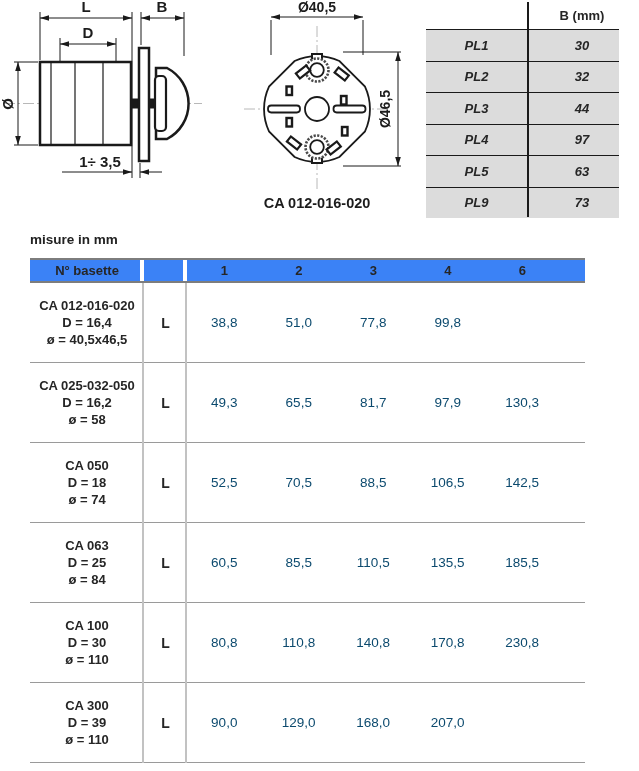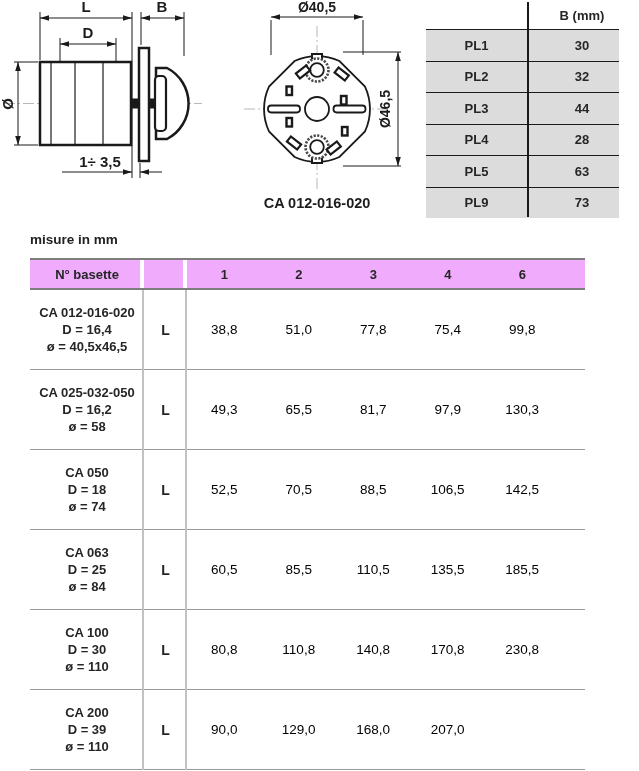--- a/index.html
+++ b/index.html
@@ -11,42 +11,42 @@
   .drawing { position:absolute; }
   svg text { fill:#1c1c1c; }
   .dim-label { font-size:15px; font-weight:600; }
   .dim-label-sm { font-size:14px; font-weight:600; }
   .caption-text { font-size:14.5px; font-weight:700; }
 
   
   .pl-table { position:absolute; left:426px; top:2px; width:193px; height:216px;text-align:right; }
   .pl-vline { position:absolute; left:101px; top:0; bottom:0; width:1.5px; background:#1a1a1a; }
   .pl-header { display:grid; grid-template-columns:101px 110px; height:27px; background:#fff; }
-  .pl-row { display:grid; grid-template-columns:101px 110px; height:31.5px; background:#dcdcdc; border-top:1.5px solid #1a1a1a; }
+  .pl-row { display:grid; grid-template-columns:101px 110px; height:31.5px; background:#dcdcdc; border-top:1.5px solid #1a1a1a;font-style:italic; }
   .pl-table { border-bottom:1.5px solid #1a1a1a; }
   .pl-cell { display:flex; align-items:center; justify-content:center; font-size:13px; font-weight:700; color:#262626; }
 
   
   .units-note { position:absolute; left:30px; top:232px; font-size:13.5px; font-weight:700; color:#222; }
 
   
   .main-table { position:absolute; left:30px; top:258px; width:555px; }
   .mt-header { position:relative; display:grid; grid-template-columns:114px 43px repeat(5,74.5px) 1fr;
-               height:32px; background:#f0abfc; border-top:2px solid #7d7d7d; border-bottom:2px solid #7d7d7d; }
+               height:25px; background:#3b82f6; border-top:2px solid #7d7d7d; border-bottom:2px solid #7d7d7d; }
   .mt-header .hcell { display:flex; align-items:center; justify-content:center; font-size:13px; font-weight:700; color:#262626; }
   .hgap { position:absolute; top:0; bottom:0; width:4px; background:#fff; }
   .hgap.g1 { left:110px; } .hgap.g2 { left:153px; }
   .mt-body { position:relative; }
   .bvline { position:absolute; top:0; bottom:0; width:1.5px; background:#c2c2c2; }
   .bvline.v1 { left:112px; } .bvline.v2 { left:155px; }
   .mt-row { display:grid; grid-template-columns:114px 43px repeat(5,74.5px) 1fr; height:80px; border-bottom:1px solid #9a9a9a; }
   .mt-row .name-cell { display:flex; flex-direction:column; align-items:center; justify-content:center;
                        font-size:13px; font-weight:700; line-height:17px; color:#262626; text-align:center; }
   .mt-row .l-cell { display:flex; align-items:center; justify-content:center; font-size:14px; font-weight:700; color:#262626; }
-  .mt-row .val-cell { display:flex; align-items:center; justify-content:center; font-size:13.5px; color:#000000; }
+  .mt-row .val-cell { display:flex; align-items:center; justify-content:center; font-size:13.5px; color:#0c4a6e; }
 </style>
 </head>
 <body>
 
 <div class="page">
 
   <svg class="drawing" style="left:0;top:0" width="205" height="195" viewBox="0 0 205 195">
     <g stroke="#1a1a1a" stroke-width="1" fill="none">
 
       <line x1="4" y1="103.5" x2="202" y2="103.5" stroke="#b8b8b8" stroke-dasharray="11 3 2 3"></line>
@@ -163,21 +163,21 @@
     <div class="pl-row">
       <div class="pl-cell">PL2</div>
       <div class="pl-cell">32</div>
     </div>
     <div class="pl-row">
       <div class="pl-cell">PL3</div>
       <div class="pl-cell">44</div>
     </div>
     <div class="pl-row">
       <div class="pl-cell">PL4</div>
-      <div class="pl-cell">28</div>
+      <div class="pl-cell">97</div>
     </div>
     <div class="pl-row">
       <div class="pl-cell">PL5</div>
       <div class="pl-cell">63</div>
     </div>
     <div class="pl-row">
       <div class="pl-cell">PL9</div>
       <div class="pl-cell">73</div>
     </div>
     <div class="pl-vline"></div>
@@ -203,21 +203,20 @@
       <div class="mt-row">
         <div class="name-cell">
           <span>CA 012-016-020</span>
           <span>D = 16,4</span>
           <span>ø = 40,5x46,5</span>
         </div>
         <div class="l-cell">L</div>
         <div class="val-cell">38,8</div>
         <div class="val-cell">51,0</div>
         <div class="val-cell">77,8</div>
-        <div class="val-cell">75,4</div>
         <div class="val-cell">99,8</div>
         <div></div>
       </div>
 
       <div class="mt-row">
         <div class="name-cell">
           <span>CA 025-032-050</span>
           <span>D = 16,2</span>
           <span>ø = 58</span>
         </div>
@@ -270,21 +269,21 @@
         <div class="val-cell">80,8</div>
         <div class="val-cell">110,8</div>
         <div class="val-cell">140,8</div>
         <div class="val-cell">170,8</div>
         <div class="val-cell">230,8</div>
         <div></div>
       </div>
 
       <div class="mt-row">
         <div class="name-cell">
-          <span>CA 200</span>
+          <span>CA 300</span>
           <span>D = 39</span>
           <span>ø = 110</span>
         </div>
         <div class="l-cell">L</div>
         <div class="val-cell">90,0</div>
         <div class="val-cell">129,0</div>
         <div class="val-cell">168,0</div>
         <div class="val-cell">207,0</div>
         <div></div>
       </div>

